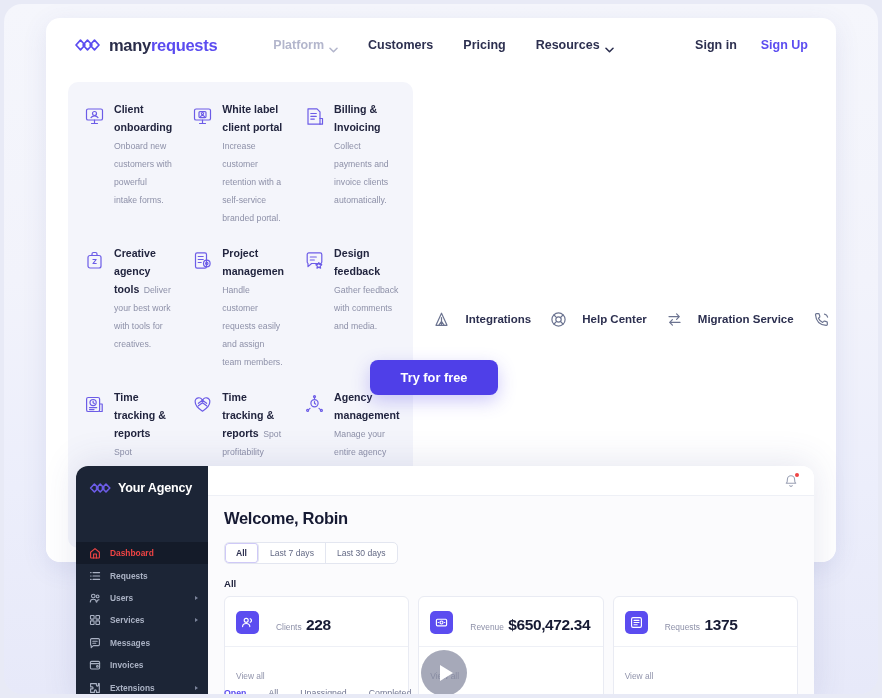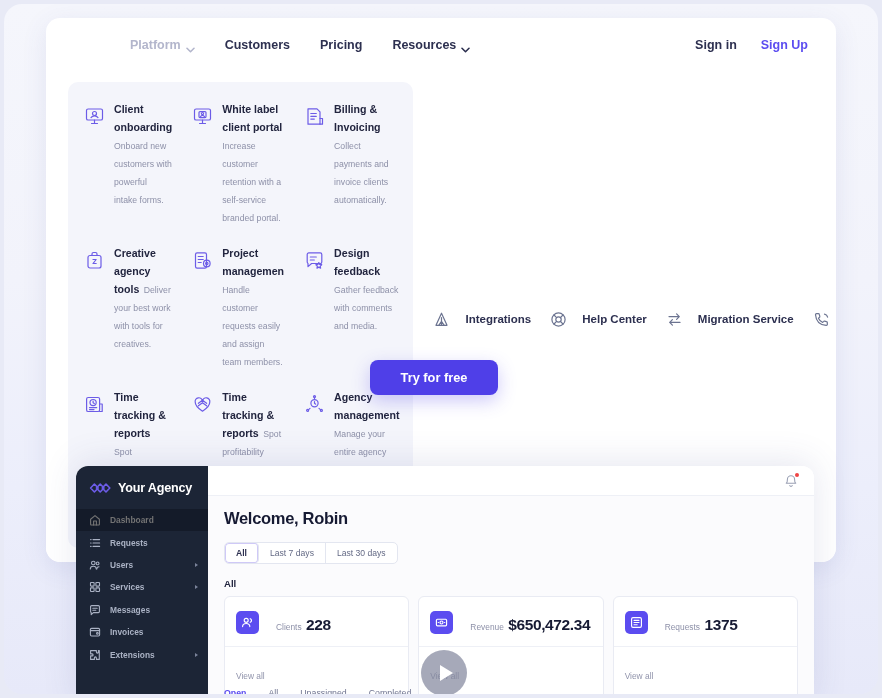--- a/index.html
+++ b/index.html
@@ -201,21 +201,21 @@
   .side-item {
     height: 22.4px;
     display: flex;
     align-items: center;
     gap: 9px;
     padding-left: 13px;
     padding-right: 10px;
     cursor: pointer;
     color: #aab2c4;
   }
-  .side-item.active { background: #141b29; color: #737373; }
+  .side-item.active { background: #141b29; color: #ef4444; margin-top: 33px; }
   .side-ico { width: 12px; height: 12px; flex: 0 0 auto; }
   .side-ico svg { display:block; width:12px; height:12px; }
   .side-label { font-size: 8.4px; font-weight: 600; white-space: nowrap; }
   .side-arrow {
     margin-left: auto;
     width: 0; height: 0;
     border-left: 3.2px solid #7b839a;
     border-top: 2.6px solid transparent;
     border-bottom: 2.6px solid transparent;
   }
@@ -338,20 +338,30 @@
   }
 </style>
 </head>
 <body>
 
 <div class="page">
 
   <div class="navwrap">
 
     <div class="nav">
+      <div class="brand">
+        <span class="brand-mark">
+          <svg viewBox="0 0 26 16" fill="none" stroke="#5b4cf0" stroke-width="1.7" stroke-linejoin="round">
+            <path d="M2 8 L6.5 3.2 L11 8 L6.5 12.8 Z"></path>
+            <path d="M9 8 L13.5 3.2 L18 8 L13.5 12.8 Z"></path>
+            <path d="M16 8 L20.5 3.2 L25 8 L20.5 12.8 Z"></path>
+          </svg>
+        </span>
+        <span class="brand-text"><span>many</span><span class="accent">requests</span></span>
+      </div>
 
       <div class="nav-links">
         <div class="nav-link muted">
           <span>Platform</span>
           <span class="chev">
             <svg viewBox="0 0 9 6" fill="none" stroke="#b3b6cc" stroke-width="1.6" stroke-linecap="round" stroke-linejoin="round">
                 <path d="M1 1.3 L4.5 4.7 L8 1.3"></path>
               </svg>
           </span>
         </div>

